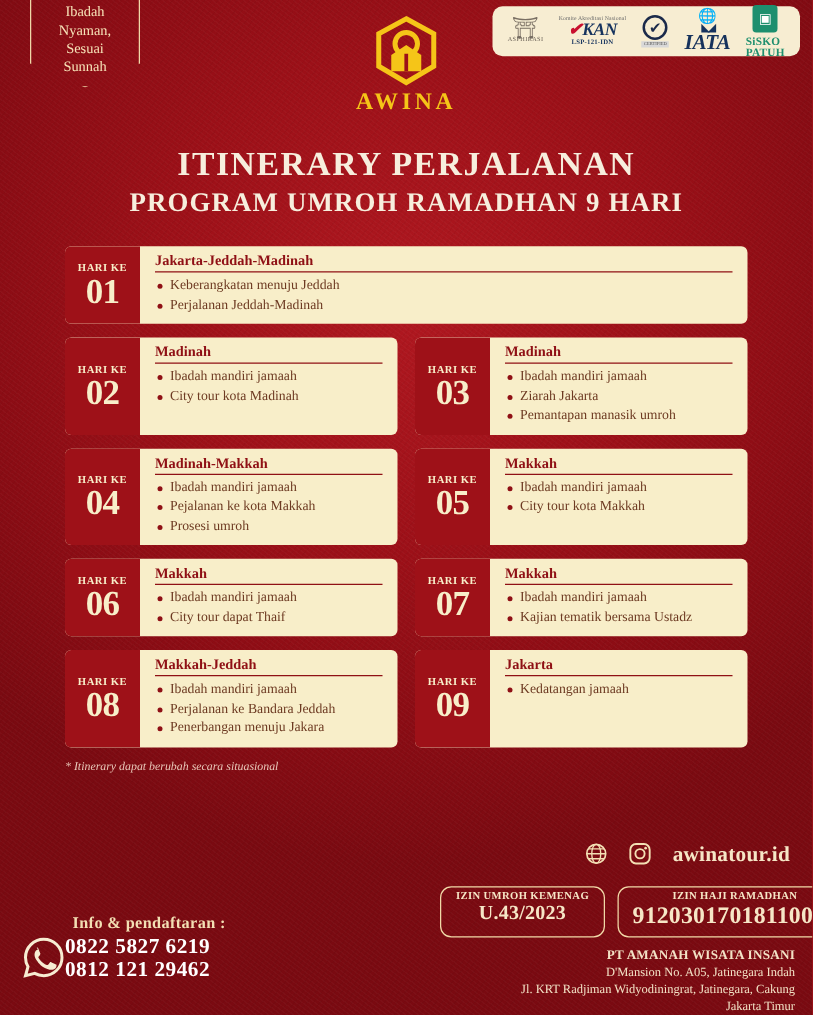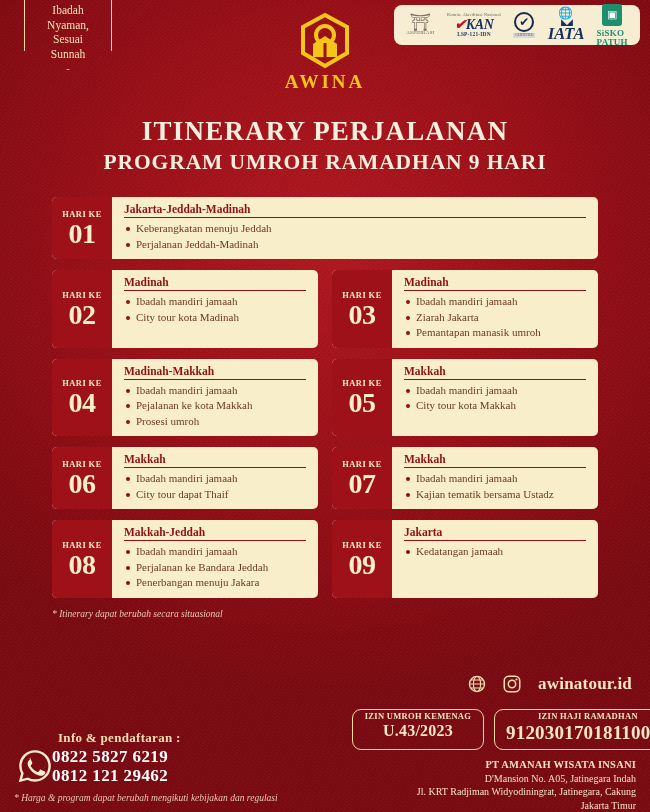--- a/index.html
+++ b/index.html
@@ -159,21 +159,21 @@
     position:relative; z-index:2;
     margin: 4px 0 0 52px;
     color:#e9c9ba;
     font-size: 9.5px;
     font-style: italic;
   }
 
   
   .social {
     position:absolute; right: 18px; top: 674px; z-index:3;
-    display:flex; align-items:center; gap:17px;
+    display:flex; gap:17px;
   }
   .social .ic { width:18px; height:18px; display:block; }
   .social .handle { color:#f6e6c6; font-size:17px; font-weight:bold; letter-spacing:.2px; }
 
   .izin-wrap {
     position:absolute; left: 352px; top: 709px; z-index:3;
     display:flex; gap: 10px;
   }
   .izin {
     border: 1.4px solid #f1d9a8;
@@ -454,15 +454,14 @@
     </div>
   </div>
 
   <div class="company">
     <div class="cname">PT AMANAH WISATA INSANI</div>
     <div class="caddr">D'Mansion No. A05, Jatinegara Indah</div>
     <div class="caddr">Jl. KRT Radjiman Widyodiningrat, Jatinegara, Cakung</div>
     <div class="caddr">Jakarta Timur</div>
   </div>
 
-  <div class="disclaimer">* Harga &amp; program dapat berubah mengikuti kebijakan dan regulasi</div>
 
 </div>
 
 </body></html>

